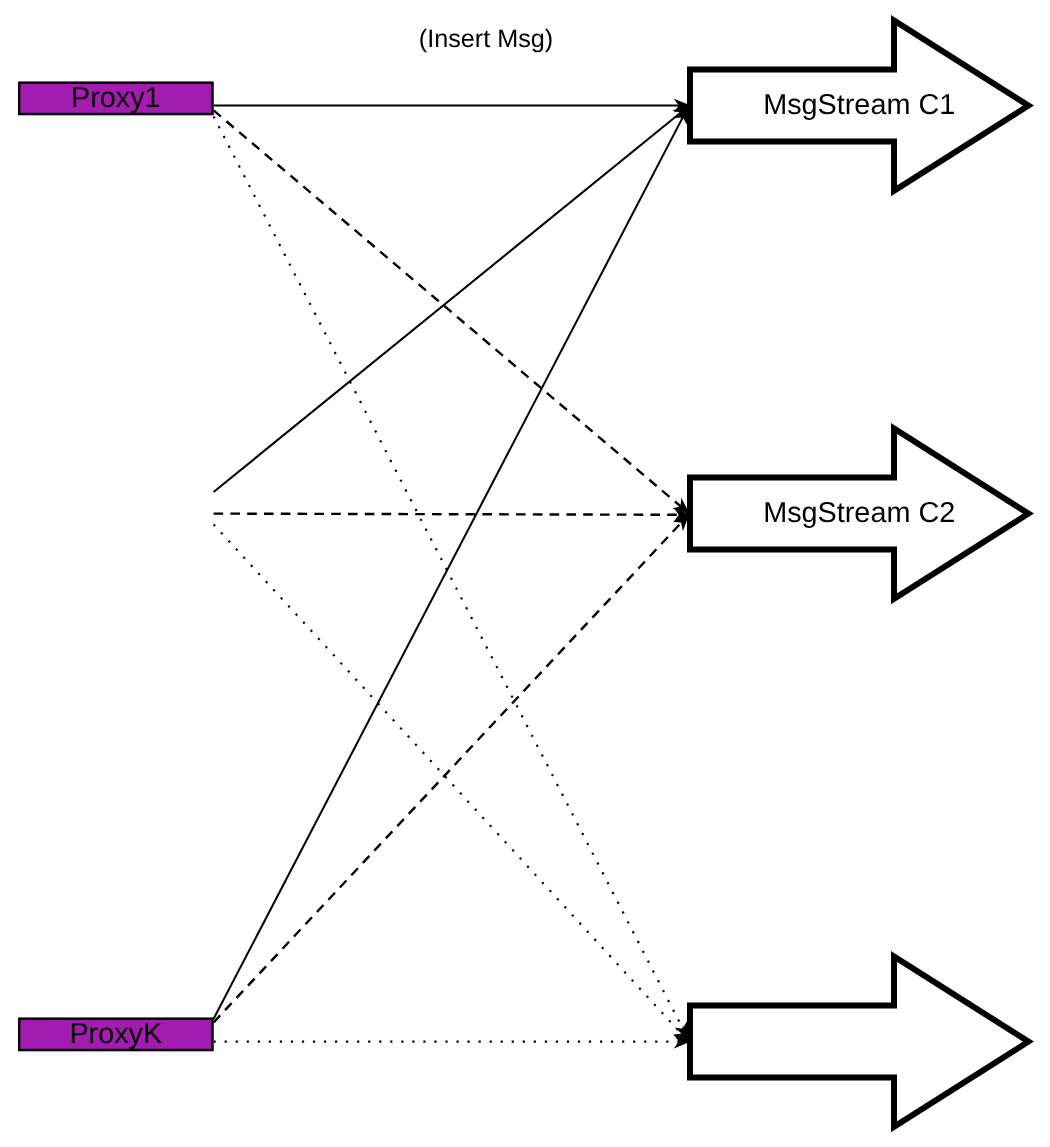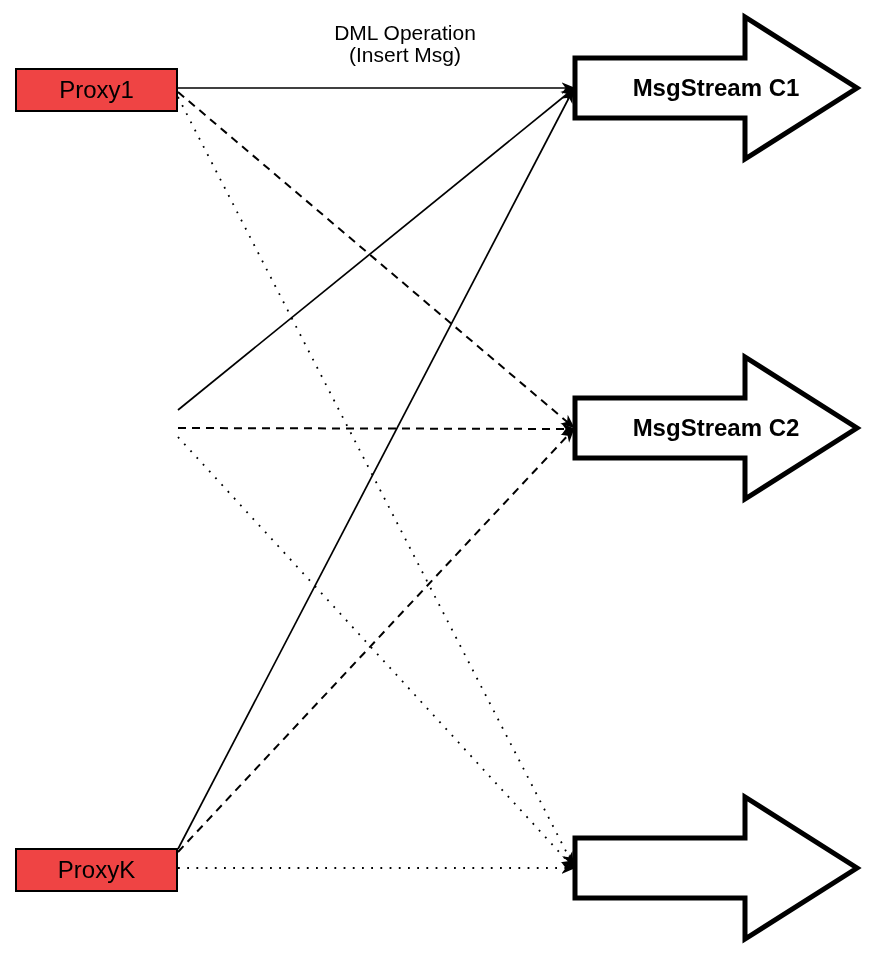--- a/index.html
+++ b/index.html
@@ -31,43 +31,42 @@
     fill: none;
     stroke: #000000;
   }
   .line-solid  { stroke-width: 1.7; }
   .line-dashed { stroke-width: 2;   stroke-dasharray: 8 6; }
   .line-dotted { stroke-width: 1.8; stroke-dasharray: 1.8 7.4; }
   .proxy-box {
     position: absolute;
     left: 15px;
     width: 163px;
-    height: 44px;
+    height: 28px;
     box-sizing: border-box;
-    background: #ef4444;
+    background: #a21caf;
     border: 2.5px solid #000000;
     display: flex;
     align-items: center;
     justify-content: center;
   }
   .proxy-label {
     font-size: 24px;
     line-height: 24px;
     white-space: nowrap;
   }
   .stream-label {
     position: absolute;
     left: 595px;
     width: 242px;
     height: 30px;
     line-height: 30px;
     text-align: center;
     font-size: 24px;
     white-space: nowrap;
-    font-weight: bold;
   }
   .annotation {
     position: absolute;
     left: 295px;
     top: 22px;
     width: 220px;
     text-align: center;
     font-size: 21px;
     line-height: 21.5px;
   }
@@ -107,17 +106,16 @@
     <span class="proxy-label">Proxy1</span>
   </div>
   <div class="proxy-box" style="top:848px">
     <span class="proxy-label">ProxyK</span>
   </div>
 
   <div class="stream-label" style="top:73px">MsgStream C1</div>
   <div class="stream-label" style="top:413px">MsgStream C2</div>
 
   <div class="annotation">
-    <div>DML Operation</div>
     <div>(Insert Msg)</div>
   </div>
 
 </div>
 
 </body></html>

